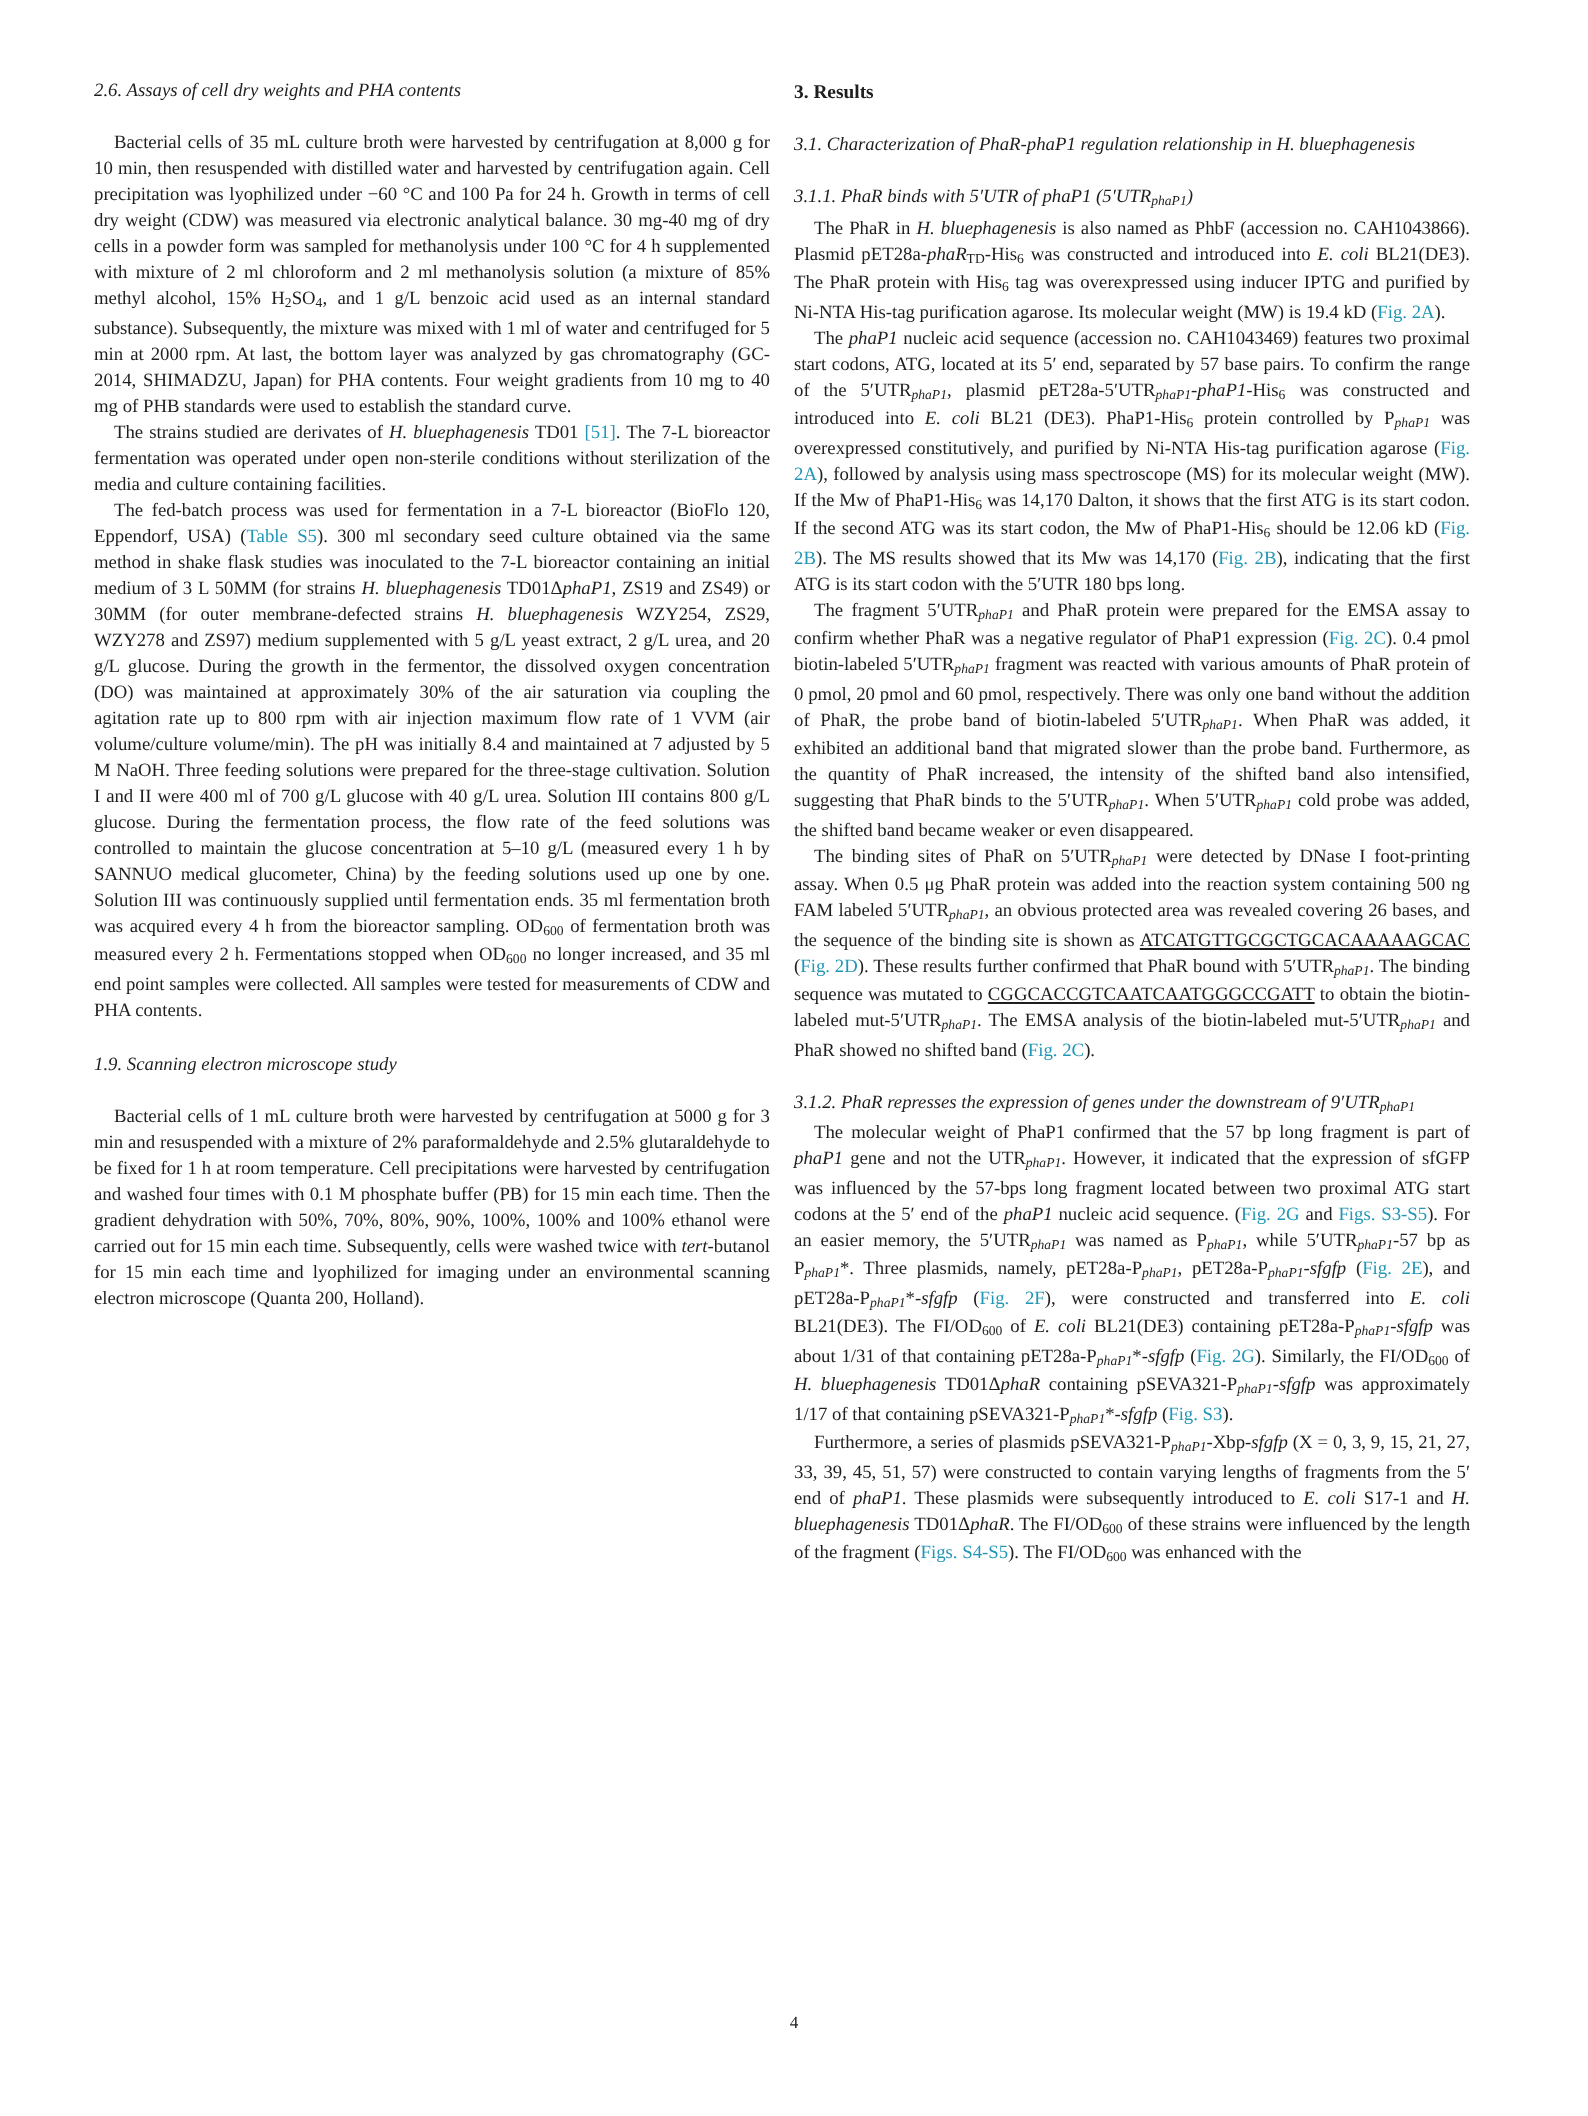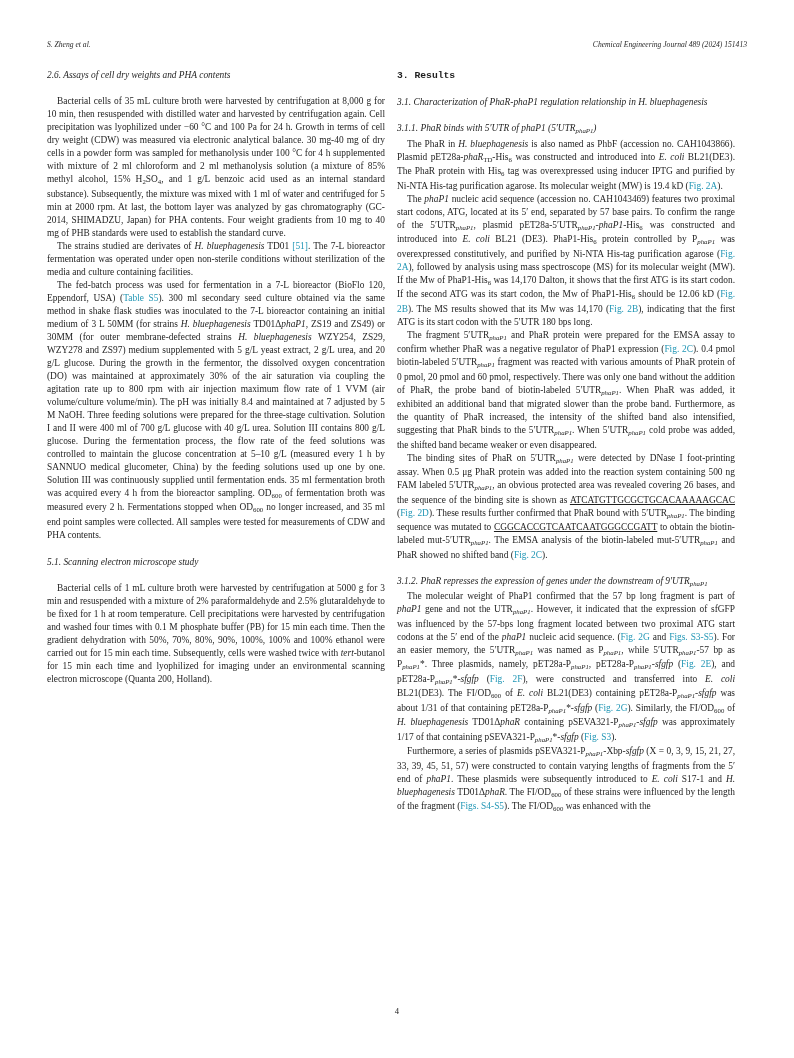--- a/index.html
+++ b/index.html
@@ -9,50 +9,46 @@
     -webkit-font-smoothing:antialiased;
   }
   .page{padding:40px 47px 0 47px;}
   .masthead{display:flex;justify-content:space-between;align-items:baseline;
     font-size:7.6px;font-style:italic;color:#2a2a2a;margin-bottom:20px;}
   .columns{display:flex;gap:12px;}
   .col{width:338px;font-size:9.4px;line-height:13px;text-align:justify;}
   h2,h3{padding:0;}
   h2.sec{font-size:9.4px;font-weight:normal;font-style:italic;margin:14px 0 13px 0;}
   h2.sec.first{margin-top:0;}
-  h2.results{font-size:9.7px;font-weight:bold;font-style:normal;margin:0 0 14px 0;font-family:Liberation Mono, monospace;}
+  h2.results{font-size:9.7px;font-weight:bold;font-style:normal;margin:0 0 14px 0;}
   h3.subsec{font-size:9.4px;font-weight:normal;font-style:italic;margin:13px 0 1px 0;}
   p{margin:0;text-indent:10px;}
   .i{font-style:italic;}
   .u{text-decoration:underline;margin-top:46px;}
   .sub{font-size:6.8px;vertical-align:-1.5px;}
   .link{color:var(--link,#2196b5);}
   .pagenum{position:absolute;top:1006px;left:0;width:100%;text-align:center;
     font-size:8.6px;color:#222;}
 </style>
 </head>
 <body>
 
 <div class="page">
 
-  <div class="masthead">
-    <span>S. Zheng et al.</span>
-    <span>Chemical Engineering Journal 489 (2024) 151413</span>
-  </div>
 
   <div class="columns">
 
     <div class="col">
       <h2 class="sec first">2.6. Assays of cell dry weights and PHA contents</h2>
       <p><span>Bacterial cells of 35 mL culture broth were harvested by centrifugation at 8,000 g for 10 min, then resuspended with distilled water and harvested by centrifugation again. Cell precipitation was lyophilized under −60 °C and 100 Pa for 24 h. Growth in terms of cell dry weight (CDW) was measured via electronic analytical balance. 30 mg-40 mg of dry cells in a powder form was sampled for methanolysis under 100 °C for 4 h supplemented with mixture of 2 ml chloroform and 2 ml methanolysis solution (a mixture of 85% methyl alcohol, 15% H</span><span class="sub">2</span><span>SO</span><span class="sub">4</span><span>, and 1 g/L benzoic acid used as an internal standard substance). Subsequently, the mixture was mixed with 1 ml of water and centrifuged for 5 min at 2000 rpm. At last, the bottom layer was analyzed by gas chromatography (GC-2014, SHIMADZU, Japan) for PHA contents. Four weight gradients from 10 mg to 40 mg of PHB standards were used to establish the standard curve.</span></p>
 
       <p><span>The strains studied are derivates of </span><span class="i">H. bluephagenesis</span><span> TD01 </span><span class="link">[51]</span><span>. The 7-L bioreactor fermentation was operated under open non-sterile conditions without sterilization of the media and culture containing facilities.</span></p>
       <p><span>The fed-batch process was used for fermentation in a 7-L bioreactor (BioFlo 120, Eppendorf, USA) (</span><span class="link">Table S5</span><span>). 300 ml secondary seed culture obtained via the same method in shake flask studies was inoculated to the 7-L bioreactor containing an initial medium of 3 L 50MM (for strains </span><span class="i">H. bluephagenesis</span><span> TD01Δ</span><span class="i">phaP1</span><span>, ZS19 and ZS49) or 30MM (for outer membrane-defected strains </span><span class="i">H. bluephagenesis</span><span> WZY254, ZS29, WZY278 and ZS97) medium supplemented with 5 g/L yeast extract, 2 g/L urea, and 20 g/L glucose. During the growth in the fermentor, the dissolved oxygen concentration (DO) was maintained at approximately 30% of the air saturation via coupling the agitation rate up to 800 rpm with air injection maximum flow rate of 1 VVM (air volume/culture volume/min). The pH was initially 8.4 and maintained at 7 adjusted by 5 M NaOH. Three feeding solutions were prepared for the three-stage cultivation. Solution I and II were 400 ml of 700 g/L glucose with 40 g/L urea. Solution III contains 800 g/L glucose. During the fermentation process, the flow rate of the feed solutions was controlled to maintain the glucose concentration at 5–10 g/L (measured every 1 h by SANNUO medical glucometer, China) by the feeding solutions used up one by one. Solution III was continuously supplied until fermentation ends. 35 ml fermentation broth was acquired every 4 h from the bioreactor sampling. OD</span><span class="sub">600</span><span> of fermentation broth was measured every 2 h. Fermentations stopped when OD</span><span class="sub">600</span><span> no longer increased, and 35 ml end point samples were collected. All samples were tested for measurements of CDW and PHA contents.</span></p>
 
-      <h2 class="sec">5.1. Scanning electron microscope study</h2>
+      <h2 class="sec">1.9. Scanning electron microscope study</h2>
       <p><span>Bacterial cells of 1 mL culture broth were harvested by centrifugation at 5000 g for 3 min and resuspended with a mixture of 2% paraformaldehyde and 2.5% glutaraldehyde to be fixed for 1 h at room temperature. Cell precipitations were harvested by centrifugation and washed four times with 0.1 M phosphate buffer (PB) for 15 min each time. Then the gradient dehydration with 50%, 70%, 80%, 90%, 100%, 100% and 100% ethanol were carried out for 15 min each time. Subsequently, cells were washed twice with </span><span class="i">tert</span><span>-butanol for 15 min each time and lyophilized for imaging under an environmental scanning electron microscope (Quanta 200, Holland).</span></p>
     </div>
 
     <div class="col">
       <h2 class="results">3. Results</h2>
 
       <h2 class="sec first" style="margin-bottom:13px;">3.1. Characterization of PhaR-phaP1 regulation relationship in H. bluephagenesis</h2>
 
       <h3 class="subsec"><span>3.1.1. PhaR binds with 5′UTR of phaP1 (5′UTR</span><span class="sub">phaP1</span><span>)</span></h3>
       <p><span>The PhaR in </span><span class="i">H. bluephagenesis</span><span> is also named as PhbF (accession no. CAH1043866). Plasmid pET28a-</span><span class="i">phaR</span><span class="sub">TD</span><span>-His</span><span class="sub">6</span><span> was constructed and introduced into </span><span class="i">E. coli</span><span> BL21(DE3). The PhaR protein with His</span><span class="sub">6</span><span> tag was overexpressed using inducer IPTG and purified by Ni-NTA His-tag purification agarose. Its molecular weight (MW) is 19.4 kD (</span><span class="link">Fig. 2A</span><span>).</span></p>

